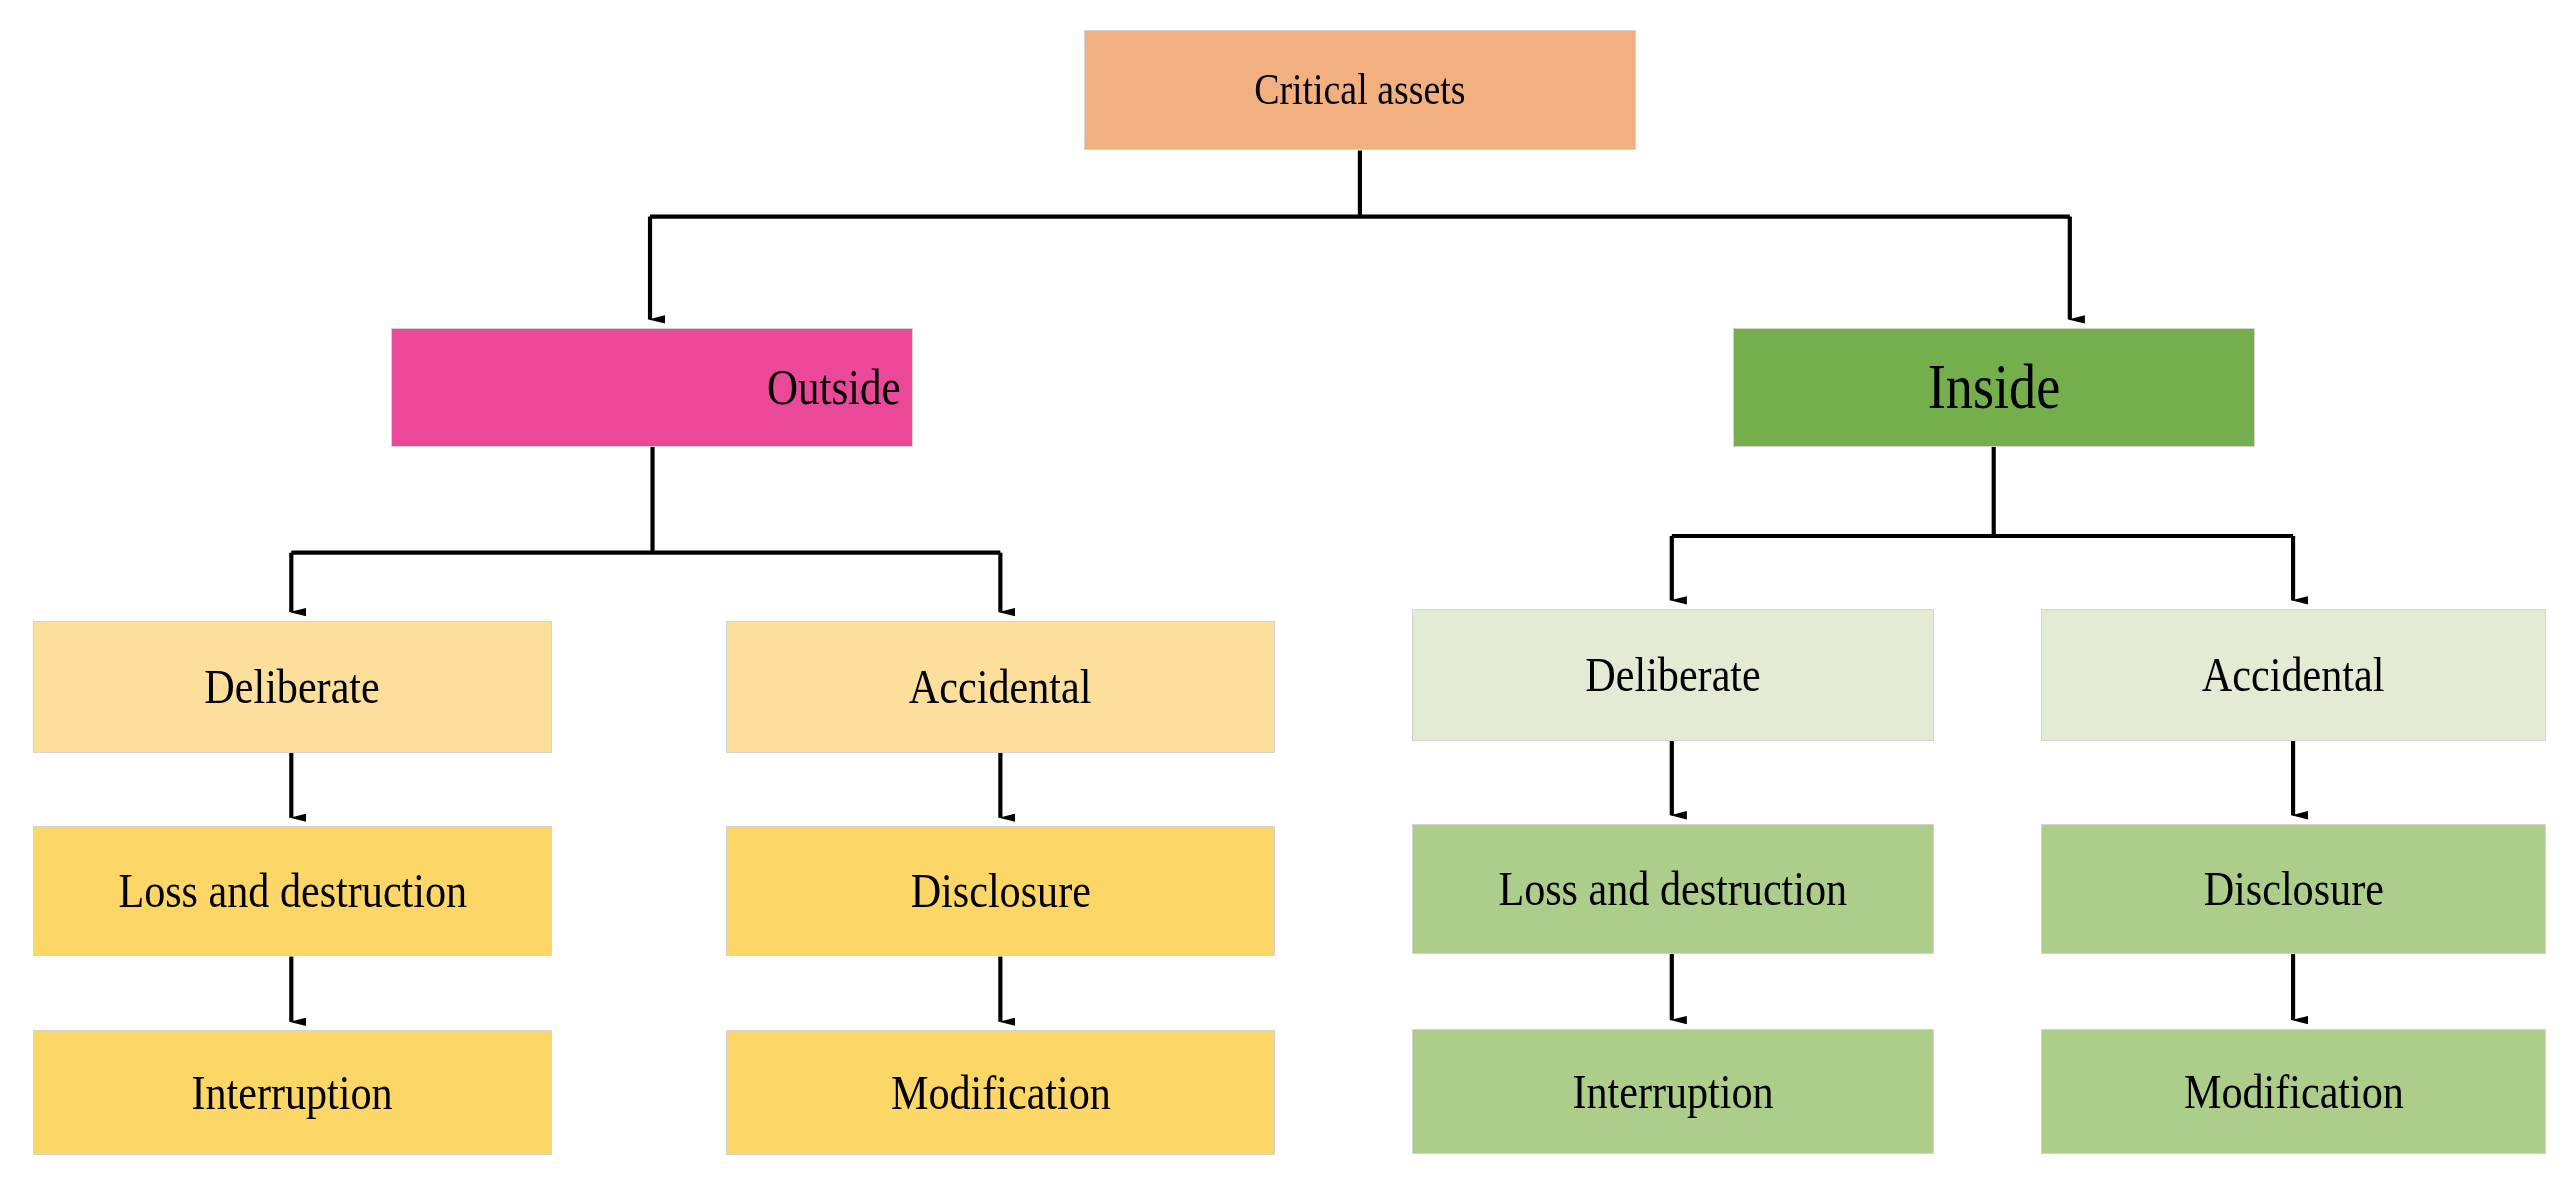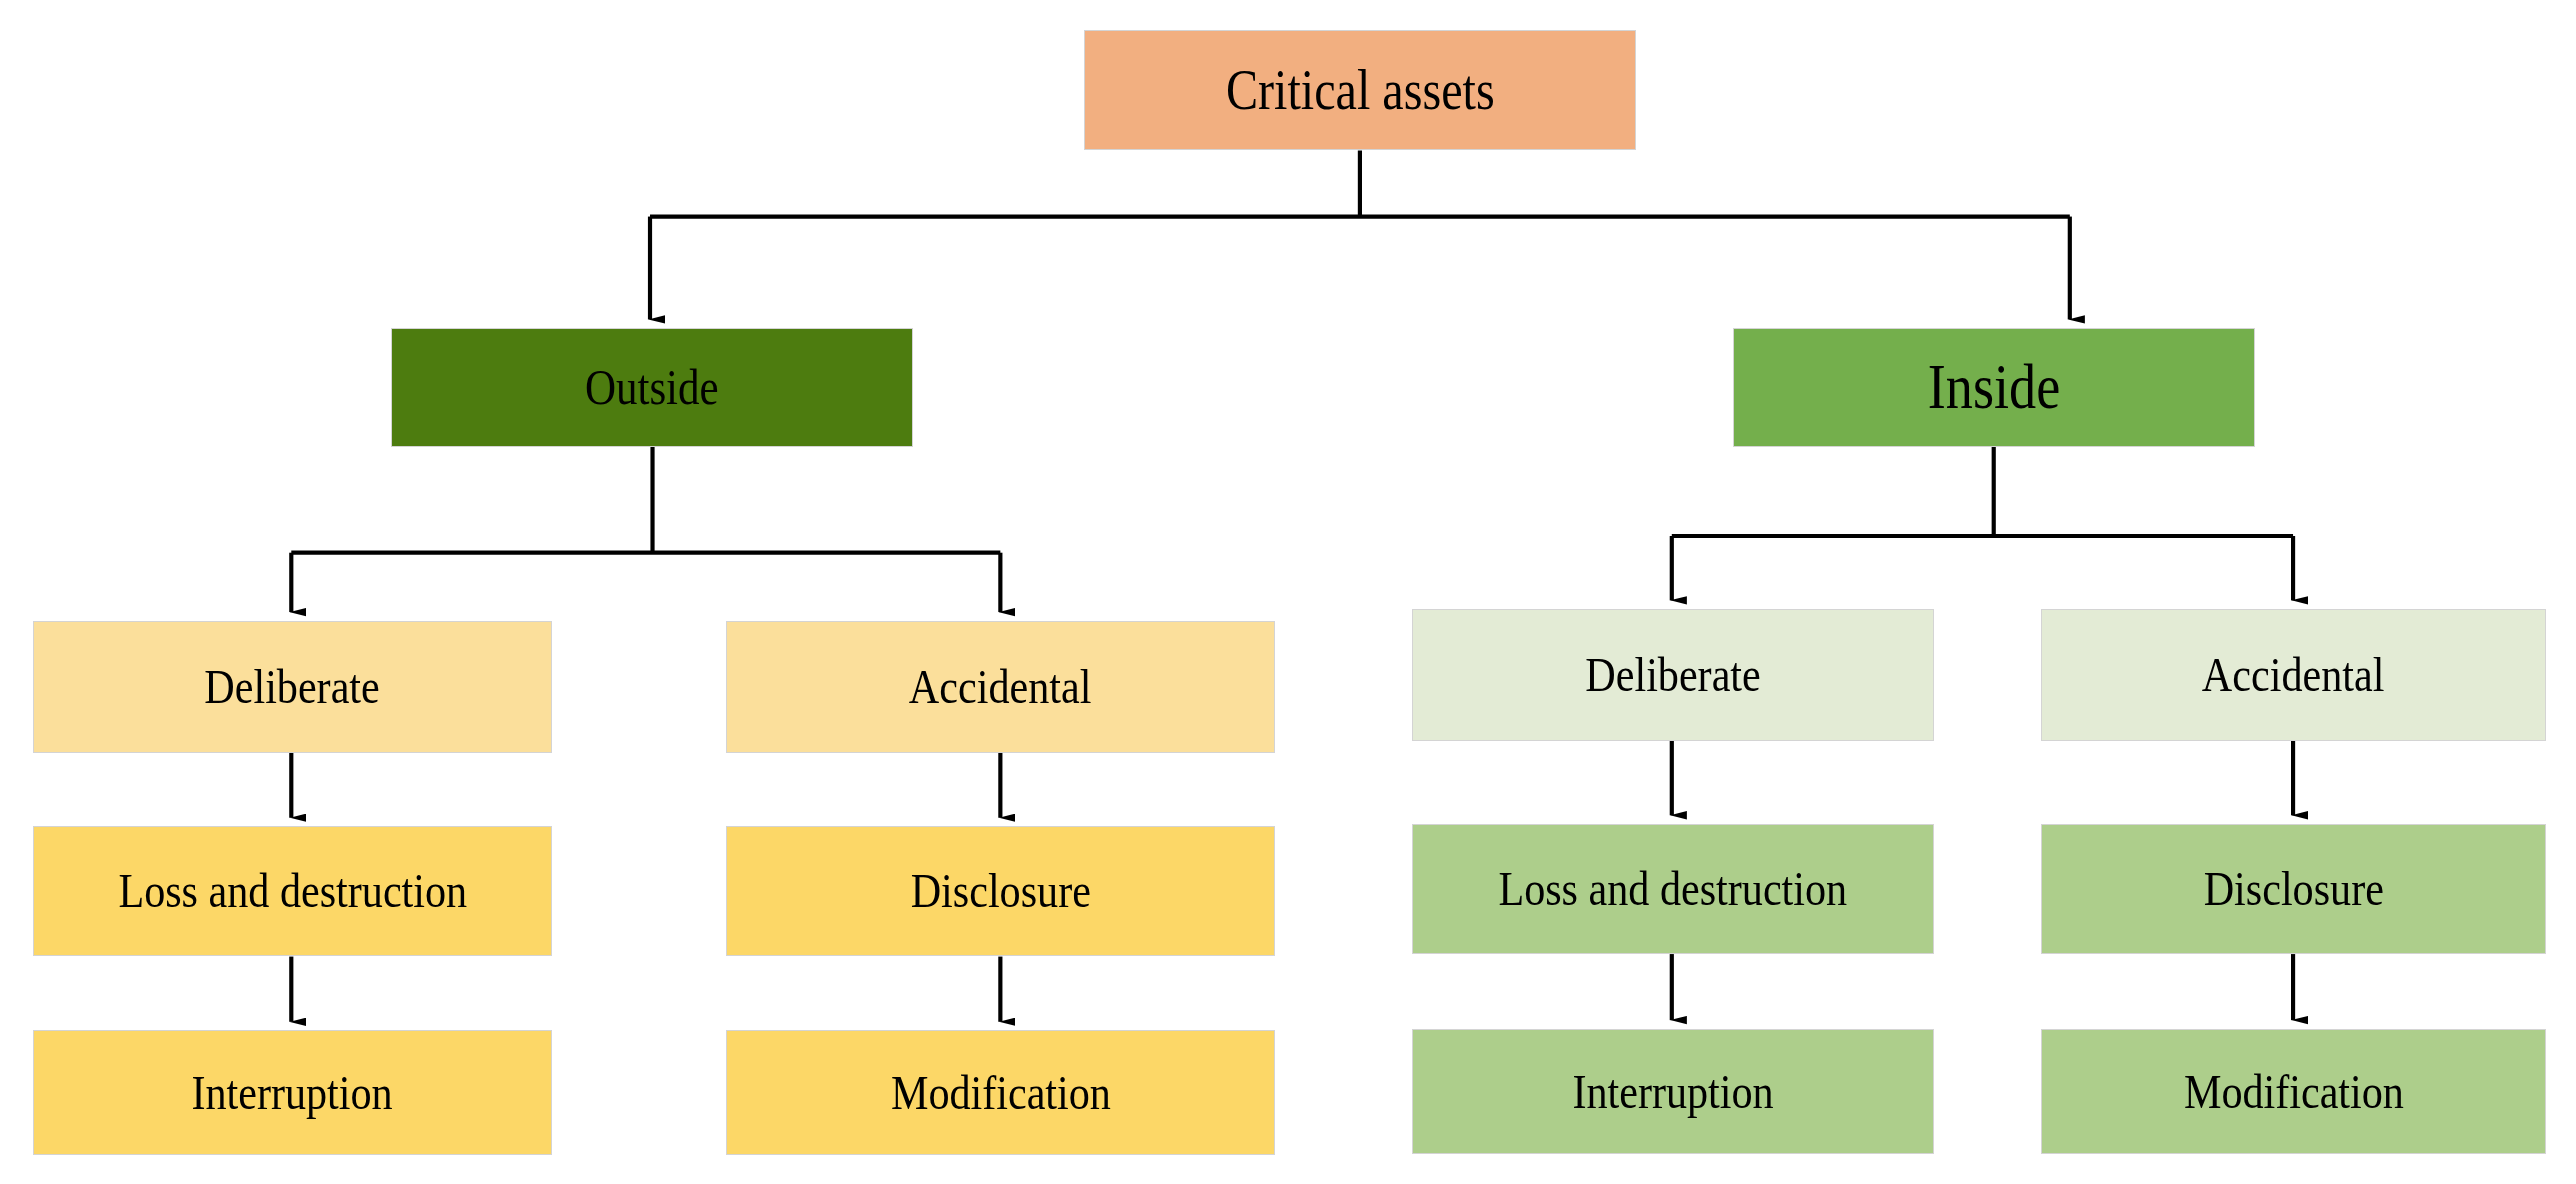--- a/index.html
+++ b/index.html
@@ -29,21 +29,21 @@
     color: #000000;
     line-height: 1.05;
     white-space: nowrap;
   }
   .node .node-label {
     display: block;
     transform: scaleX(0.86);
     transform-origin: center center;
   }
   
-  #node-root     { left: 1084px; top: 30px;   width: 552px;  height: 120px; font-size: 56px; }
+  #node-root     { left: 1084px; top: 30px;   width: 552px;  height: 120px; font-size: 44px; }
 
   #node-outside  { left: 391px;  top: 328px;  width: 522px;  height: 119px; font-size: 50px; }
   #node-inside   { left: 1733px; top: 328px;  width: 522px;  height: 119px; font-size: 63px; }
 
   #node-o-del    { left: 33px;   top: 621px;  width: 519px;  height: 132px; font-size: 49px; }
   #node-o-acc    { left: 726px;  top: 621px;  width: 549px;  height: 132px; font-size: 49px; }
   #node-i-del    { left: 1412px; top: 609px;  width: 522px;  height: 132px; font-size: 49px; }
   #node-i-acc    { left: 2041px; top: 609px;  width: 505px;  height: 132px; font-size: 49px; }
 
   #node-o-loss   { left: 33px;   top: 826px;  width: 519px;  height: 130px; font-size: 49px; }
@@ -105,21 +105,21 @@
 
       <path d="M2742,886 L2742,975" marker-end="url(#arrow)"></path>
       <path d="M2742,1141 L2742,1220" marker-end="url(#arrow)"></path>
     </g>
   </svg>
 
   <div class="node" id="node-root" style="background-color: rgb(242, 175, 128); border-color: rgb(212, 212, 212); color: rgb(0, 0, 0);">
     <span class="node-label">Critical assets</span>
   </div>
 
-  <div class="node" id="node-outside" style="background-color: #4d7c0f; border-color: rgb(212, 212, 212); color: rgb(0, 0, 0);">
+  <div class="node" id="node-outside" style="background-color: #ec4899; border-color: rgb(212, 212, 212); color: rgb(0, 0, 0); justify-content: flex-end;">
     <span class="node-label">Outside</span>
   </div>
 
   <div class="node" id="node-inside" style="background-color: rgb(116, 175, 76); border-color: rgb(212, 212, 212); color: rgb(0, 0, 0);">
     <span class="node-label">Inside</span>
   </div>
 
   <div class="node" id="node-o-del" style="background-color: rgb(251, 223, 155); border-color: rgb(212, 212, 212); color: rgb(0, 0, 0);">
     <span class="node-label">Deliberate</span>
   </div>

